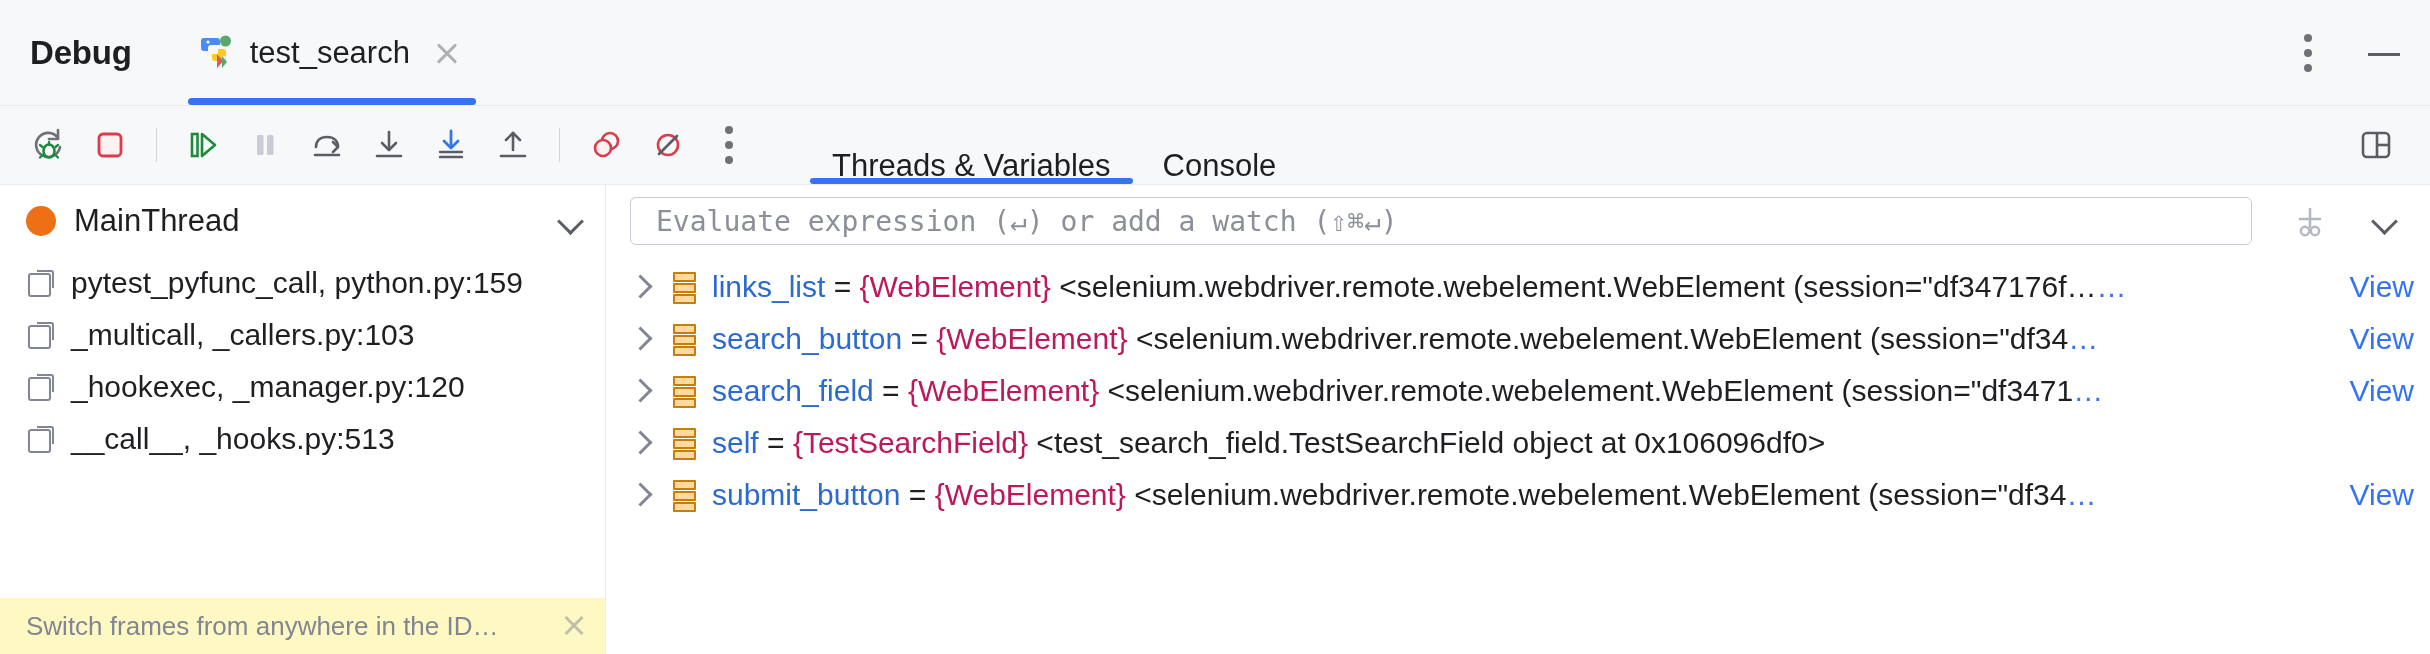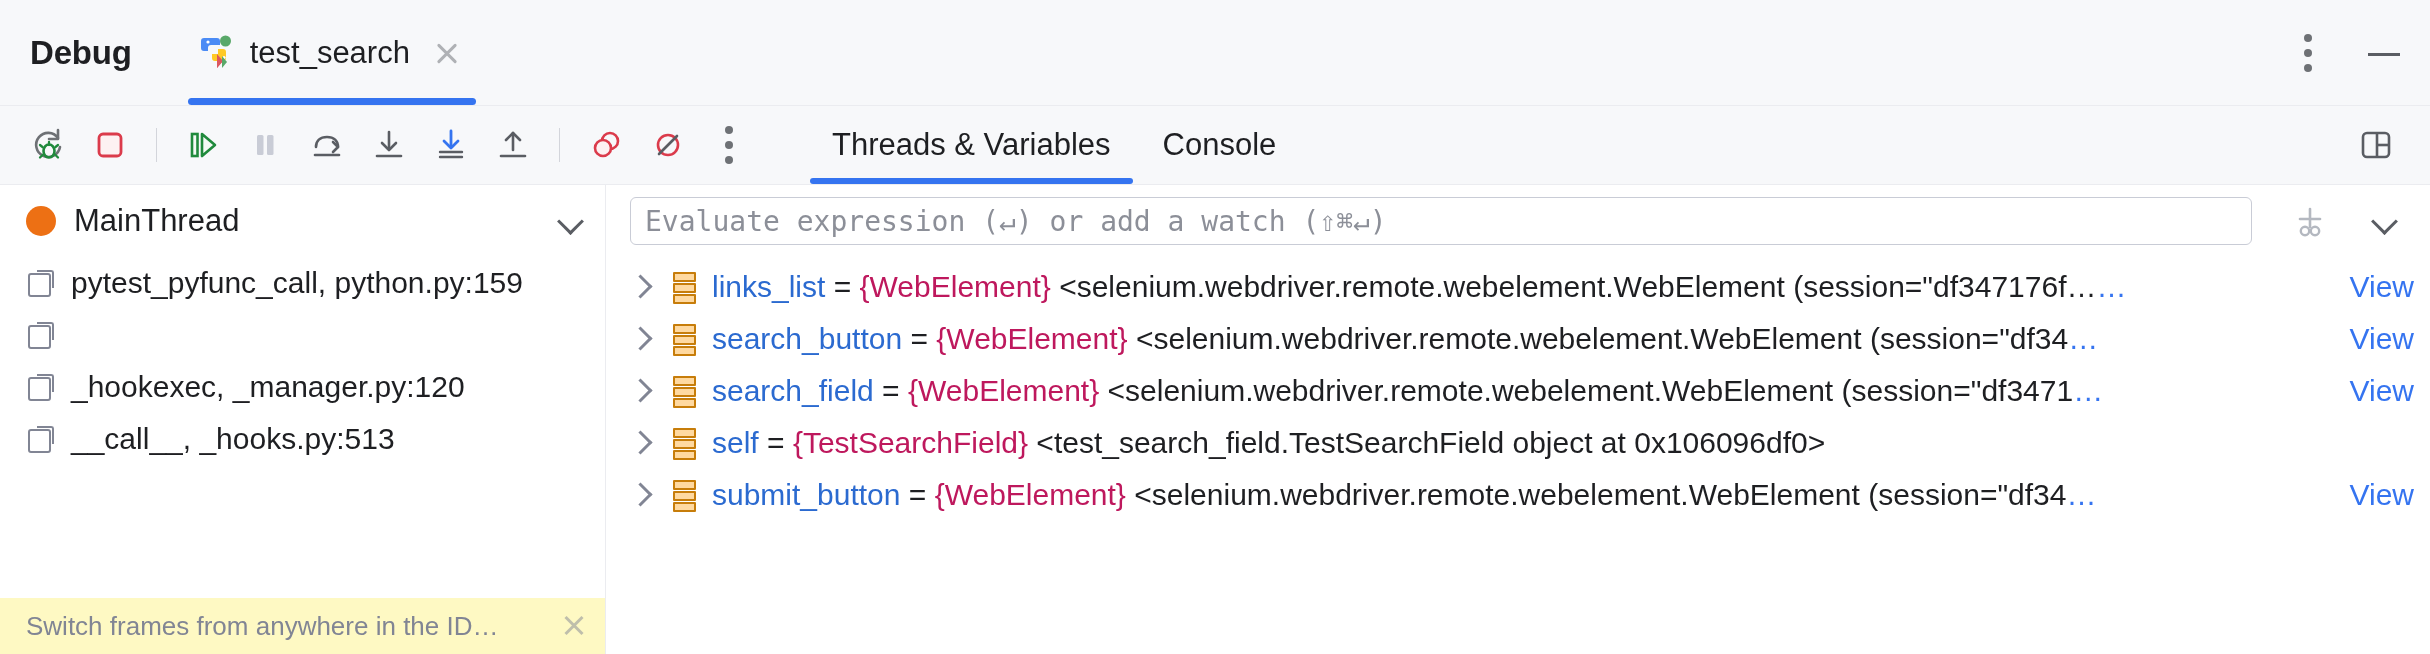--- a/index.html
+++ b/index.html
@@ -170,21 +170,21 @@
   }
 
   
   .view-tabs {
     display: flex;
     align-items: stretch;
     margin-left: 48px;
   }
   .view-tab {
     display: flex;
-    align-items: center;
+    align-items: flex-end;
     padding: 0 26px;
     font-size: 31px;
     color: #1e1f22;
     position: relative;
     white-space: nowrap;
   }
   .view-tab.active::after {
     content: "";
     position: absolute;
     left: 4px;
@@ -363,21 +363,21 @@
     background: #ffffff;
   }
   .eval-input {
     flex: 1 1 auto;
     height: 48px;
     border: 1px solid #c9ccd6;
     border-radius: 6px;
     background: #ffffff;
     display: flex;
     align-items: center;
-    padding: 0 14px;
+    padding: 0 25px;
     min-width: 0;
     box-sizing: border-box;
   }
   .eval-placeholder {
     font-family: "DejaVu Sans Mono", "Liberation Mono", monospace;
     font-size: 28px;
     color: #8c8f98;
     white-space: nowrap;
     overflow: hidden;
   }
@@ -642,20 +642,21 @@
         <span class="chev"></span>
       </div>
 
       <div class="frames">
         <div class="frame-row">
           <span class="frame-icon"></span>
           <span class="frame-label">pytest_pyfunc_call, python.py:159</span>
         </div>
         <div class="frame-row">
           <span class="frame-icon"></span>
+          <span class="frame-label">_multicall, _callers.py:103</span>
         </div>
         <div class="frame-row">
           <span class="frame-icon"></span>
           <span class="frame-label">_hookexec, _manager.py:120</span>
         </div>
         <div class="frame-row">
           <span class="frame-icon"></span>
           <span class="frame-label">__call__, _hooks.py:513</span>
         </div>
       </div>

